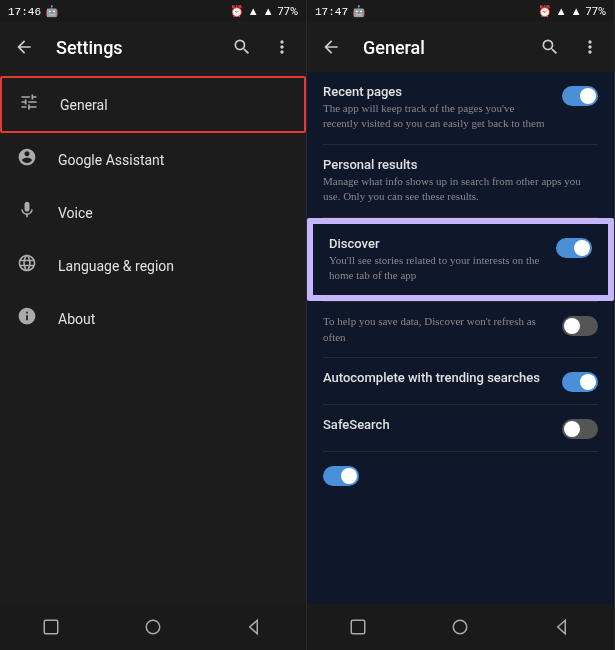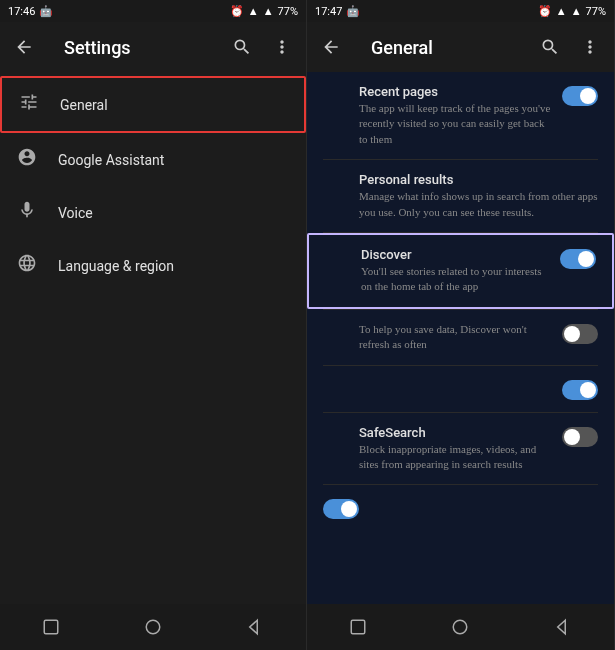--- a/index.html
+++ b/index.html
@@ -17,21 +17,21 @@
     .status-bar {
       height: 22px;
       background: #1a1a1a;
       display: flex;
       align-items: center;
       justify-content: space-between;
       padding: 0 8px;
       font-size: 11px;
       color: #fff;
     }
-    .status-left { display: flex; align-items: flex-start; gap: 4px; }
+    .status-left { display: flex; align-items: flex-end; gap: 4px; font-family: Liberation Mono, monospace; }
     .status-right { display: flex; align-items: center; gap: 4px; }
 
     
     .panel {
       width: 307px;
       height: 650px;
       background: #1c1c1c;
       display: flex;
       flex-direction: column;
       border-right: 1px solid #2a2a2a;
@@ -48,21 +48,21 @@
       align-items: center;
       padding: 0 8px;
       gap: 8px;
       background: #1c1c1c;
     }
     .toolbar-title {
       flex: 1;
       font-size: 18px;
       font-weight: 500;
       color: #fff;
-      margin-left: 16px;
+      margin-left: 8px;
     }
     .toolbar-icon {
       width: 32px;
       height: 32px;
       display: flex;
       align-items: center;
       justify-content: center;
       color: #ccc;
       font-size: 18px;
       cursor: pointer;
@@ -109,24 +109,24 @@
     .settings-list { flex: 1; overflow-y: auto; }
     .setting-item {
       padding: 12px 16px;
       display: flex;
       align-items: flex-start;
       justify-content: space-between;
       gap: 10px;
       position: relative;
     }
     .setting-item.highlighted {
-      border: 2px solid #c4b5fd;
+      border: 6px solid #c4b5fd;
       border-radius: 2px;
     }
-    .setting-text { flex: 1; margin-left: 36px; }
+    .setting-text { flex: 1; }
     .setting-title {
       font-size: 13px;
       color: #e0e0e0;
       font-weight: 500;
       margin-bottom: 2px;
     }
     .setting-desc {
       font-size: 11px;
       color: #888;
       line-height: 1.4;
@@ -236,20 +236,28 @@
 
     <div class="nav-item">
       <div class="nav-item-icon">
         <svg width="20" height="20" viewBox="0 0 24 24" fill="#aaa">
             <path d="M11.99 2C6.47 2 2 6.48 2 12s4.47 10 9.99 10C17.52 22 22 17.52 22 12S17.52 2 11.99 2zm6.93 6h-2.95c-.32-1.25-.78-2.45-1.38-3.56 1.84.63 3.37 1.91 4.33 3.56zM12 4.04c.83 1.2 1.48 2.53 1.91 3.96h-3.82c.43-1.43 1.08-2.76 1.91-3.96zM4.26 14C4.1 13.36 4 12.69 4 12s.1-1.36.26-2h3.38c-.08.66-.14 1.32-.14 2s.06 1.34.14 2H4.26zm.82 2h2.95c.32 1.25.78 2.45 1.38 3.56-1.84-.63-3.37-1.9-4.33-3.56zm2.95-8H5.08c.96-1.66 2.49-2.93 4.33-3.56C8.81 5.55 8.35 6.75 8.03 8zM12 19.96c-.83-1.2-1.48-2.53-1.91-3.96h3.82c-.43 1.43-1.08 2.76-1.91 3.96zM14.34 14H9.66c-.09-.66-.16-1.32-.16-2s.07-1.35.16-2h4.68c.09.65.16 1.32.16 2s-.07 1.34-.16 2zm.25 5.56c.6-1.11 1.06-2.31 1.38-3.56h2.95c-.96 1.65-2.49 2.93-4.33 3.56zM16.36 14c.08-.66.14-1.32.14-2s-.06-1.34-.14-2h3.38c.16.64.26 1.31.26 2s-.1 1.36-.26 2h-3.38z"></path>
           </svg>
       </div>
       <span class="nav-item-label">Language &amp; region</span>
     </div>
 
+    <div class="nav-item">
+      <div class="nav-item-icon">
+        <svg width="20" height="20" viewBox="0 0 24 24" fill="#aaa">
+            <path d="M12 2C6.48 2 2 6.48 2 12s4.48 10 10 10 10-4.48 10-10S17.52 2 12 2zm1 15h-2v-6h2v6zm0-8h-2V7h2v2z"></path>
+          </svg>
+      </div>
+      <span class="nav-item-label">About</span>
+    </div>
   </div>
 
   <div class="bottom-nav">
     <div class="bottom-nav-btn">
       <svg width="18" height="18" viewBox="0 0 24 24" fill="none" stroke="#aaa" stroke-width="2">
           <rect x="3" y="3" width="18" height="18" rx="2"></rect>
         </svg>
     </div>
     <div class="bottom-nav-btn">
       <svg width="18" height="18" viewBox="0 0 24 24" fill="none" stroke="#aaa" stroke-width="2">
@@ -335,31 +343,31 @@
         <div class="setting-desc">To help you save data, Discover won't refresh as often</div>
       </div>
       <div class="toggle off">
         <div class="toggle-knob"></div>
       </div>
     </div>
     <div class="divider"></div>
 
     <div class="setting-item">
       <div class="setting-text">
+        <div class="setting-title">Autocomplete with trending searches</div>
       </div>
       <div class="toggle on">
         <div class="toggle-knob"></div>
       </div>
     </div>
     <div class="divider"></div>
 
     <div class="setting-item">
       <div class="setting-text">
         <div class="setting-title">SafeSearch</div>
-        <div class="setting-desc">Block inappropriate images, videos, and sites from appearing in search results</div>
       </div>
       <div class="toggle off">
         <div class="toggle-knob"></div>
       </div>
     </div>
     <div class="divider"></div>
 
     <div class="setting-item">
       <div class="toggle on">
         <div class="toggle-knob"></div>

